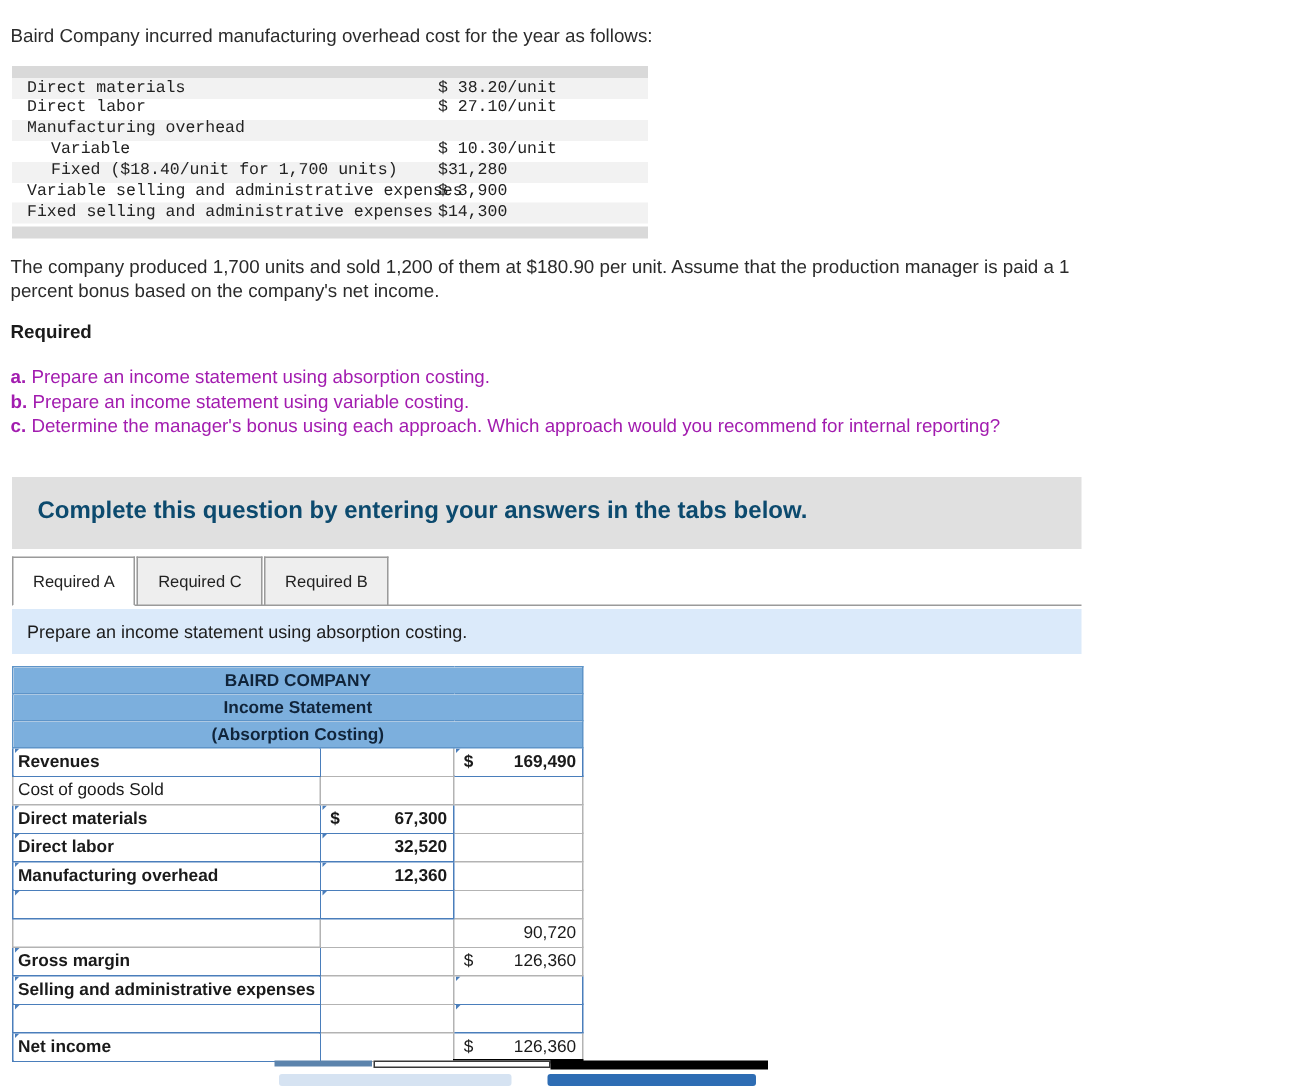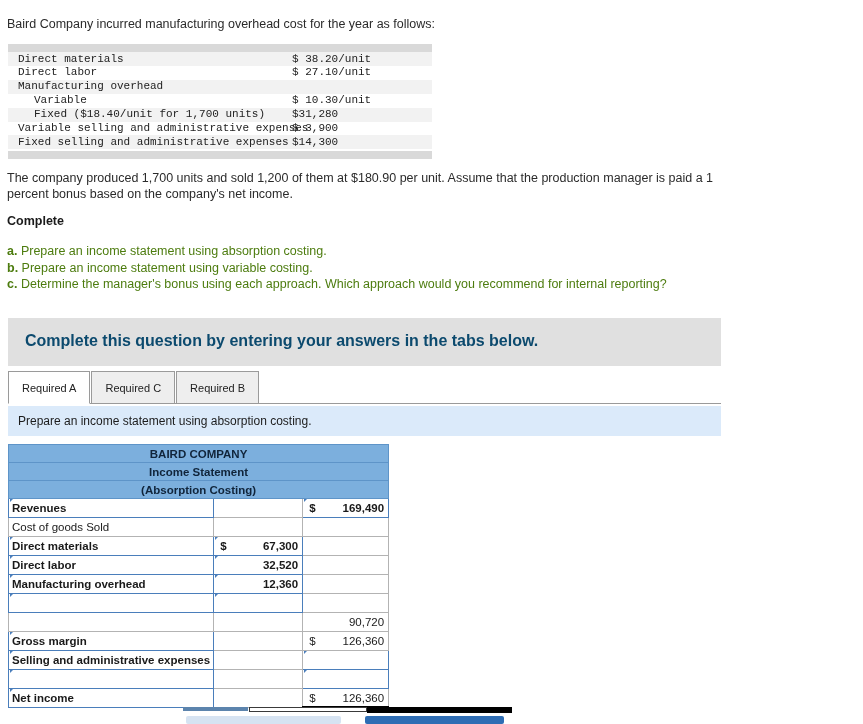--- a/index.html
+++ b/index.html
@@ -81,21 +81,21 @@
     font-weight: bold;
     color: #1a1a1a;
   }
   .req-list {
     position: absolute;
     left: 7px;
     top: 243px;
     width: 760px;
     font-size: 12.5px;
     line-height: 16.6px;
-    color: #4d7c0f;
+    color: #a21caf;
   }
   .req-list .ltr { font-weight: bold; }
 
   
   .banner {
     position: absolute;
     left: 8px;
     top: 318px;
     width: 713px;
     height: 48px;
@@ -339,21 +339,21 @@
         </tbody>
     </table>
     <div class="bar bottom"></div>
   </div>
 
   <div class="para">
     <span>The company produced 1,700 units and sold 1,200 of them at $180.90 per unit. Assume that the production manager is paid a 1</span>
     <span>percent bonus based on the company's net income.</span>
   </div>
 
-  <div class="req-head">Complete</div>
+  <div class="req-head">Required</div>
 
   <div class="req-list">
     <div>
       <span class="ltr">a.</span>
       <span>Prepare an income statement using absorption costing.</span>
     </div>
     <div>
       <span class="ltr">b.</span>
       <span>Prepare an income statement using variable costing.</span>
     </div>

